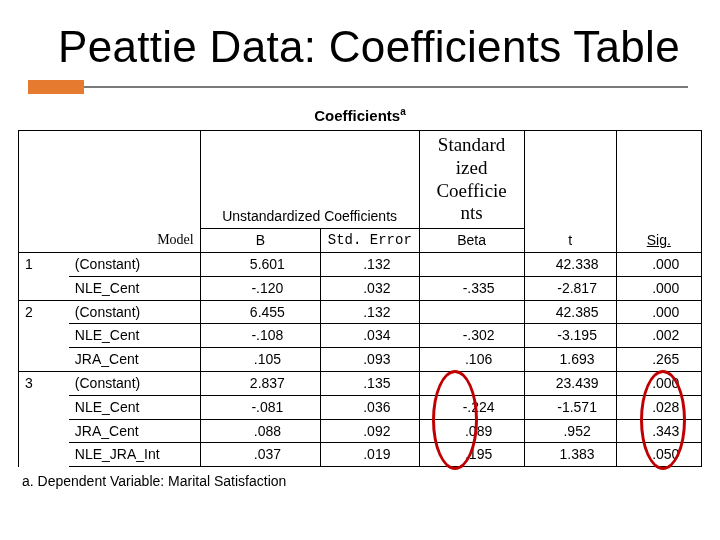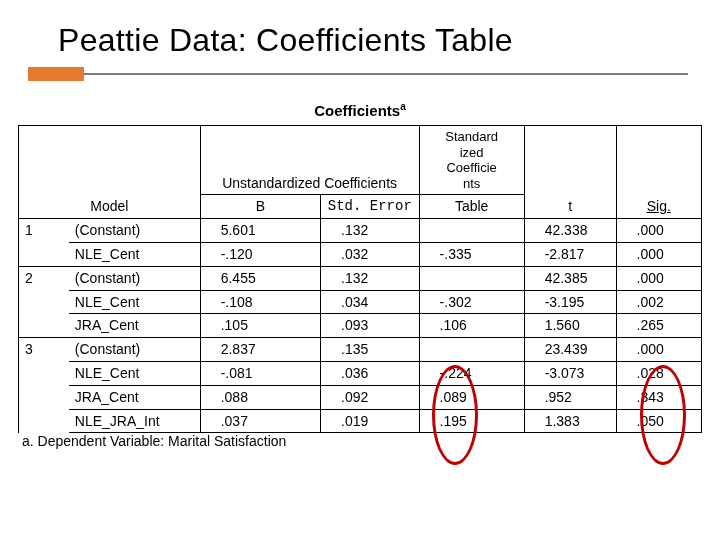--- a/index.html
+++ b/index.html
@@ -7,21 +7,21 @@
     margin: 0;
     width: 720px;
     height: 540px;
     background: #fff;
     font-family: Arial, Helvetica, sans-serif;
     color: #000;
     position: relative;
     overflow: hidden;
   }
   .title {
-    font-size: 32px;
+    font-size: 44px;
     padding: 22px 0 8px 58px;
     letter-spacing: 0.3px;
   }
   .rule-wrap {
     width: 660px;
     margin-left: 28px;
     position: relative;
     height: 14px;
   }
   .rule-line {
@@ -33,47 +33,47 @@
   .rule-block {
     position: absolute;
     left: 0; top: 0;
     width: 56px; height: 14px;
     background: #e67a2f;
   }
   .caption {
     text-align: center;
     font-size: 15px;
     font-weight: bold;
-    margin-top: 20px;
+    margin-top: 12px;
   }
   .caption sup { font-size: 10px; }
   .tbl-wrap {
     margin: 6px 18px 0 18px;
     position: relative;
   }
   table {
     border-collapse: collapse;
     width: 100%;
     font-size: 14px;
   }
   td, th {
     padding: 3px 6px;
     vertical-align: bottom;
     line-height: 1.2;
   }
   .bt { border-top: 1.5px solid #000; }
   .bb { border-bottom: 1.5px solid #000; }
   .bl { border-left: 1.5px solid #000; }
   .br { border-right: 1.5px solid #000; }
-  .num { text-align: left; padding-left: 20px; }
+  .num { text-align: center; padding-left: 20px; }
   .predcol { text-align: left; }
   .hdr { text-align: center; font-weight: normal; }
   .footnote {
     font-size: 14px;
-    margin: 0 0 0 22px;
+    margin: 6px 0 0 22px;
   }
   .oval {
     position: absolute;
     border: 3.5px solid #c00000;
     border-radius: 50%;
     pointer-events: none;
   }
   .oval1 { width: 46px; height: 100px; }
   .oval2 { width: 46px; height: 100px; }
 </style>
@@ -98,33 +98,33 @@
     <col style="width:120px">
     <col style="width:110px">
     <col style="width:90px">
     <col style="width:96px">
     <col style="width:84px">
     <col style="width:78px">
   </colgroup>
 
   <tbody>
         <tr>
-    <th class="bt bl hdr" rowspan="2" colspan="2" style="vertical-align:bottom; text-align:center;">Model</th>
+    <th class="bt bl hdr" rowspan="2" colspan="2" style="vertical-align:bottom; text-align:right;font-family:Liberation Serif, serif;">Model</th>
     <th class="bt bl hdr" colspan="2" style="vertical-align:bottom;">Unstandardized Coefficients</th>
-    <th class="bt bl hdr" style="white-space:pre-line; font-size:13px;">Standard
+    <th class="bt bl hdr" style="white-space:pre-line; font-size:19px;font-family:Liberation Serif, serif;">Standard
 ized
 Coefficie
 nts</th>
     <th class="bt bl hdr" rowspan="2" style="vertical-align:bottom;">t</th>
     <th class="bt bl br hdr" rowspan="2" style="vertical-align:bottom;text-decoration:underline;">Sig.</th>
   </tr>
   <tr>
     <th class="bt bl hdr">B</th>
     <th class="bt bl hdr" style="white-space:pre-line;font-family:Liberation Mono, monospace;">Std. Error</th>
-    <th class="bt bl hdr">Table</th>
+    <th class="bt bl hdr">Beta</th>
   </tr>
 
   <tr>
     <td class="bt bl predcol" rowspan="2" style="vertical-align:top;">1</td>
     <td class="bt predcol">(Constant)</td>
     <td class="bt bl num">5.601</td>
     <td class="bt bl num">.132</td>
     <td class="bt bl num"></td>
     <td class="bt bl num">42.338</td>
     <td class="bt bl br num">.000</td>
@@ -153,39 +153,39 @@
     <td class="bt bl num">.034</td>
     <td class="bt bl num">-.302</td>
     <td class="bt bl num">-3.195</td>
     <td class="bt bl br num">.002</td>
   </tr>
   <tr>
     <td class="bt predcol">JRA_Cent</td>
     <td class="bt bl num">.105</td>
     <td class="bt bl num">.093</td>
     <td class="bt bl num">.106</td>
-    <td class="bt bl num">1.560</td>
+    <td class="bt bl num">1.693</td>
     <td class="bt bl br num">.265</td>
   </tr>
 
   <tr>
     <td class="bt bl predcol" rowspan="4" style="vertical-align:top;">3</td>
     <td class="bt predcol">(Constant)</td>
     <td class="bt bl num">2.837</td>
     <td class="bt bl num">.135</td>
     <td class="bt bl num"></td>
     <td class="bt bl num">23.439</td>
     <td class="bt bl br num">.000</td>
   </tr>
   <tr>
     <td class="bt predcol">NLE_Cent</td>
     <td class="bt bl num">-.081</td>
     <td class="bt bl num">.036</td>
     <td class="bt bl num">-.224</td>
-    <td class="bt bl num">-3.073</td>
+    <td class="bt bl num">-1.571</td>
     <td class="bt bl br num">.028</td>
   </tr>
   <tr>
     <td class="bt predcol">JRA_Cent</td>
     <td class="bt bl num">.088</td>
     <td class="bt bl num">.092</td>
     <td class="bt bl num">.089</td>
     <td class="bt bl num">.952</td>
     <td class="bt bl br num">.343</td>
   </tr>

